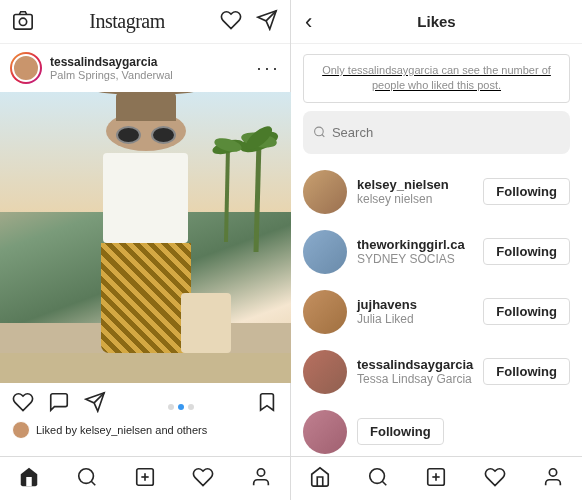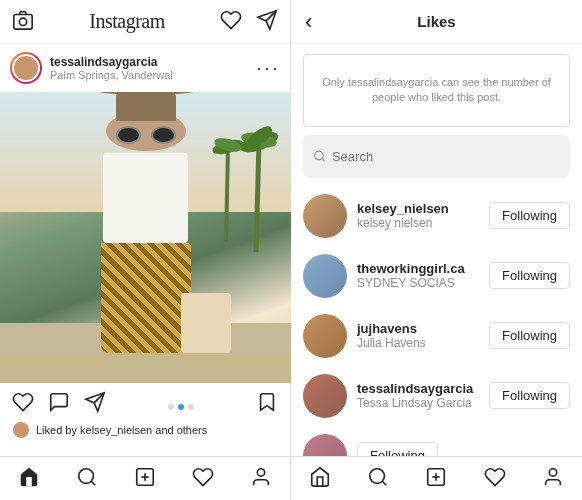--- a/index.html
+++ b/index.html
@@ -38,33 +38,33 @@
     
     .left-bottom-nav { border-top: 1px solid #dbdbdb; display: flex; align-items: center; justify-content: space-around; padding: 10px 0; margin-top: auto; height: 44px; }
 
     
     .right-panel { width: 291px; height: 500px; display: flex; flex-direction: column; background: #fff; }
 
     .right-header { display: flex; align-items: center; padding: 8px 14px; border-bottom: 1px solid #efefef; height: 44px; position: relative; }
     .back-btn { margin-right: 10px; }
     .right-title { font-size: 15px; font-weight: 600; color: #262626; position: absolute; left: 50%; transform: translateX(-50%); }
 
-    .privacy-notice { margin: 10px 12px 8px; border: 1px solid #dbdbdb; border-radius: 4px; padding: 20px 10px; }
+    .privacy-notice { margin: 10px 12px 8px; border: 1px solid #dbdbdb; border-radius: 4px; padding: 8px 10px; text-decoration: underline; }
     .privacy-notice-text { font-size: 11px; color: #8e8e8e; text-align: center; line-height: 1.4; }
 
     .search-bar { display: flex; align-items: center; background: #efefef; border-radius: 8px; margin: 0 12px 8px; padding: 14px 10px; gap: 6px; }
     .search-bar input { border: none; background: transparent; outline: none; font-size: 13px; color: #8e8e8e; width: 100%; }
 
     .likes-list { flex: 1; overflow-y: auto; }
     .like-item { display: flex; align-items: center; padding: 8px 12px; }
     .like-avatar { width: 44px; height: 44px; border-radius: 50%; flex-shrink: 0; margin-right: 10px; overflow: hidden; }
     .like-user-info { flex: 1; }
     .like-username { font-size: 13px; font-weight: 600; color: #262626; }
     .like-display-name { font-size: 12px; color: #8e8e8e; }
-    .follow-btn { padding: 5px 12px; border-radius: 4px; font-size: 13px; font-weight: 400; border: 1px solid #dbdbdb; background: #fff; color: #262626; cursor: pointer; white-space: nowrap; }
+    .follow-btn { padding: 5px 12px; border-radius: 4px; font-size: 13px; font-weight: 700; border: 1px solid #dbdbdb; background: #fff; color: #262626; cursor: pointer; white-space: nowrap; }
     .follow-btn.following { color: #262626; background: #fff; }
 
     
     .av1 { background: linear-gradient(135deg, #d4956c, #c07840); }
 
     .right-bottom-nav { border-top: 1px solid #dbdbdb; display: flex; align-items: center; justify-content: space-around; padding: 10px 0; height: 44px; }
   </style>
 </head>
 <body>
 
@@ -254,21 +254,21 @@
         <div class="like-username">theworkinggirl.ca</div>
         <div class="like-display-name">SYDNEY SOCIAS</div>
       </div>
       <button class="follow-btn following">Following</button>
     </div>
 
     <div class="like-item">
       <div class="like-avatar" style="background:linear-gradient(135deg,#c49060,#a07040);"></div>
       <div class="like-user-info">
         <div class="like-username">jujhavens</div>
-        <div class="like-display-name">Julia Havens</div>
+        <div class="like-display-name">Julia Liked</div>
       </div>
       <button class="follow-btn following">Following</button>
     </div>
 
     <div class="like-item">
       <div class="like-avatar" style="background:linear-gradient(135deg,#b87060,#906050);"></div>
       <div class="like-user-info">
         <div class="like-username">tessalindsaygarcia</div>
         <div class="like-display-name">Tessa Lindsay Garcia</div>
       </div>

